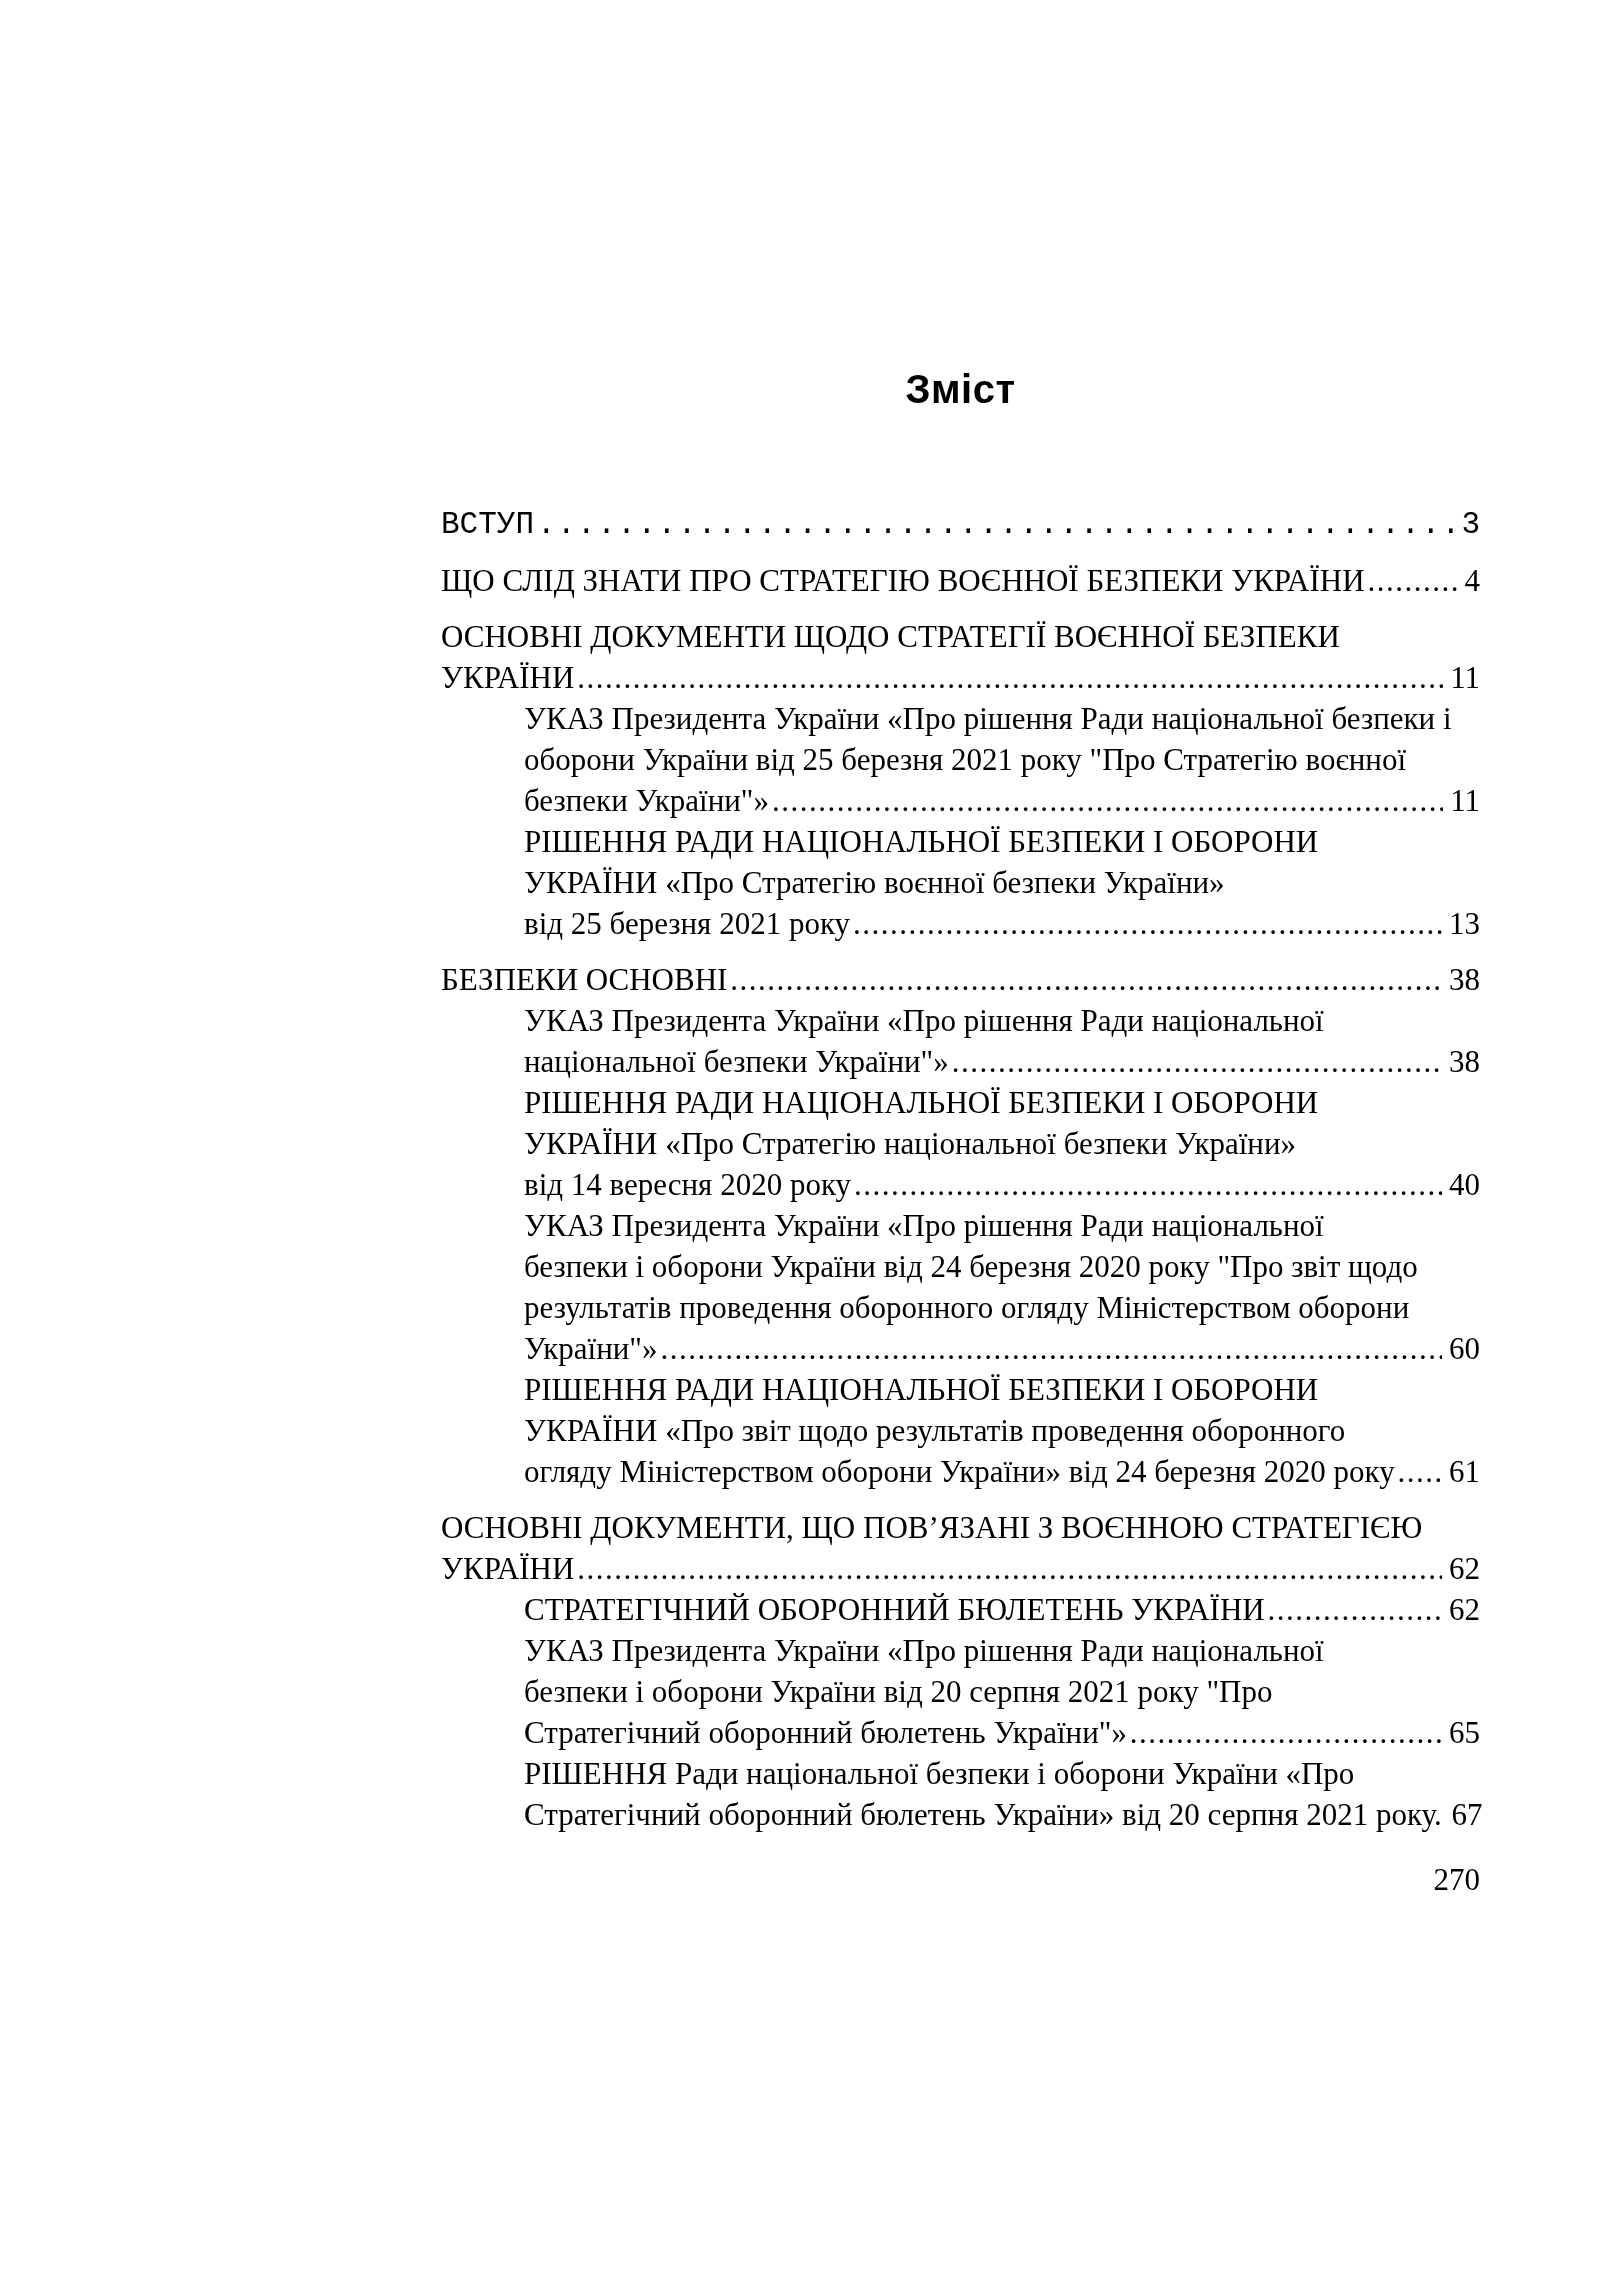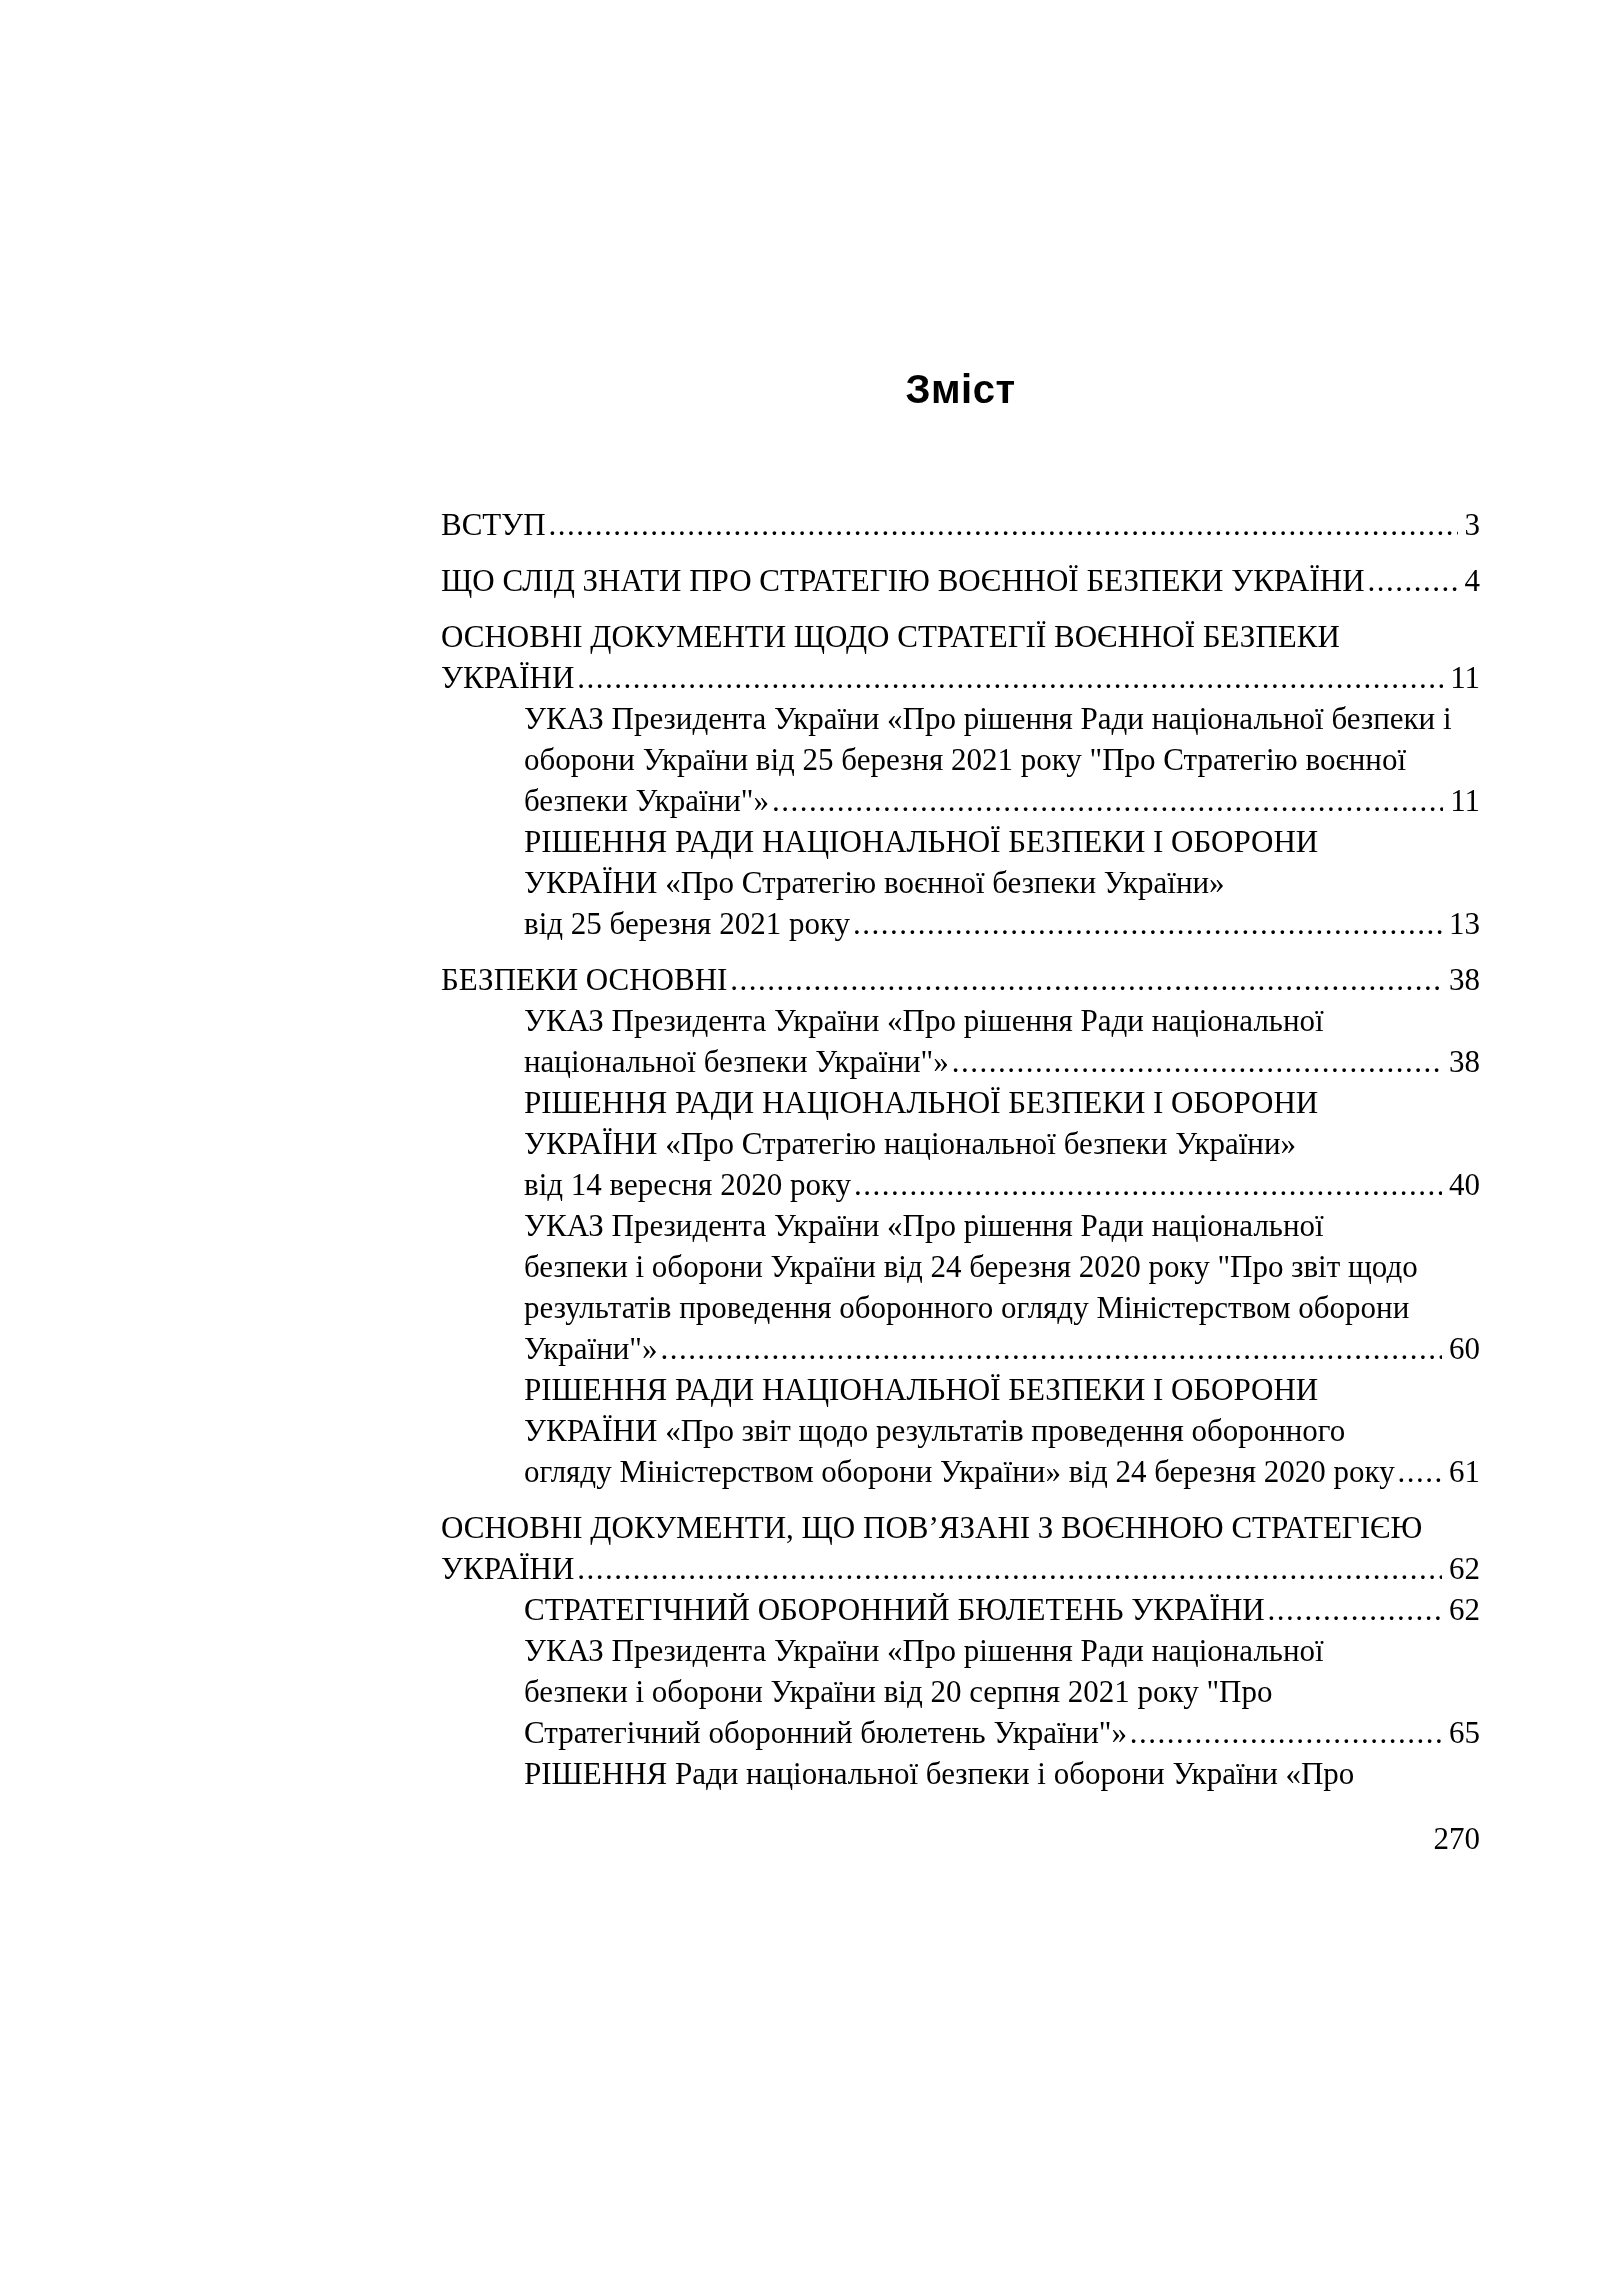--- a/index.html
+++ b/index.html
@@ -25,21 +25,21 @@
     line-height: 40px;
     letter-spacing: 0.5px;
     text-align: center;
   }
   .toc {
     margin-top: 95px;
     font-size: 31px;
     line-height: 41px;
   }
   .entry.level-0 { margin-top: 15px; }
-  .entry.level-0:first-child { margin-top: 16px; }
+  .entry.level-0:first-child { margin-top: 16px; font-family: Liberation Mono, monospace; }
   .entry.level-1 .line { padding-left: 83px; align-items: center; }
   .line {
     display: flex;
     align-items: baseline;
   }
   .txt {
     flex: 0 0 auto;
     white-space: pre;
   }
   .dots {
@@ -204,18 +204,23 @@
         <div class="line">
           <span class="txt">Стратегічний оборонний бюлетень України"»</span>
           <span class="dots">................................................................................................................................................................</span>
           <span class="pg">65</span>
         </div>
       </div>
       <div class="entry level-1">
         <div class="line">
           <span class="txt">РІШЕННЯ Ради національної безпеки і оборони України «Про</span>
         </div>
+        <div class="line">
+          <span class="txt">Стратегічний оборонний бюлетень України» від 20 серпня 2021 року.</span>
+          <span class="dots"></span>
+          <span class="pg">67</span>
+        </div>
       </div>
     </div>
 
   <div class="footer">270</div>
 </div>
 
 
 </body></html>

